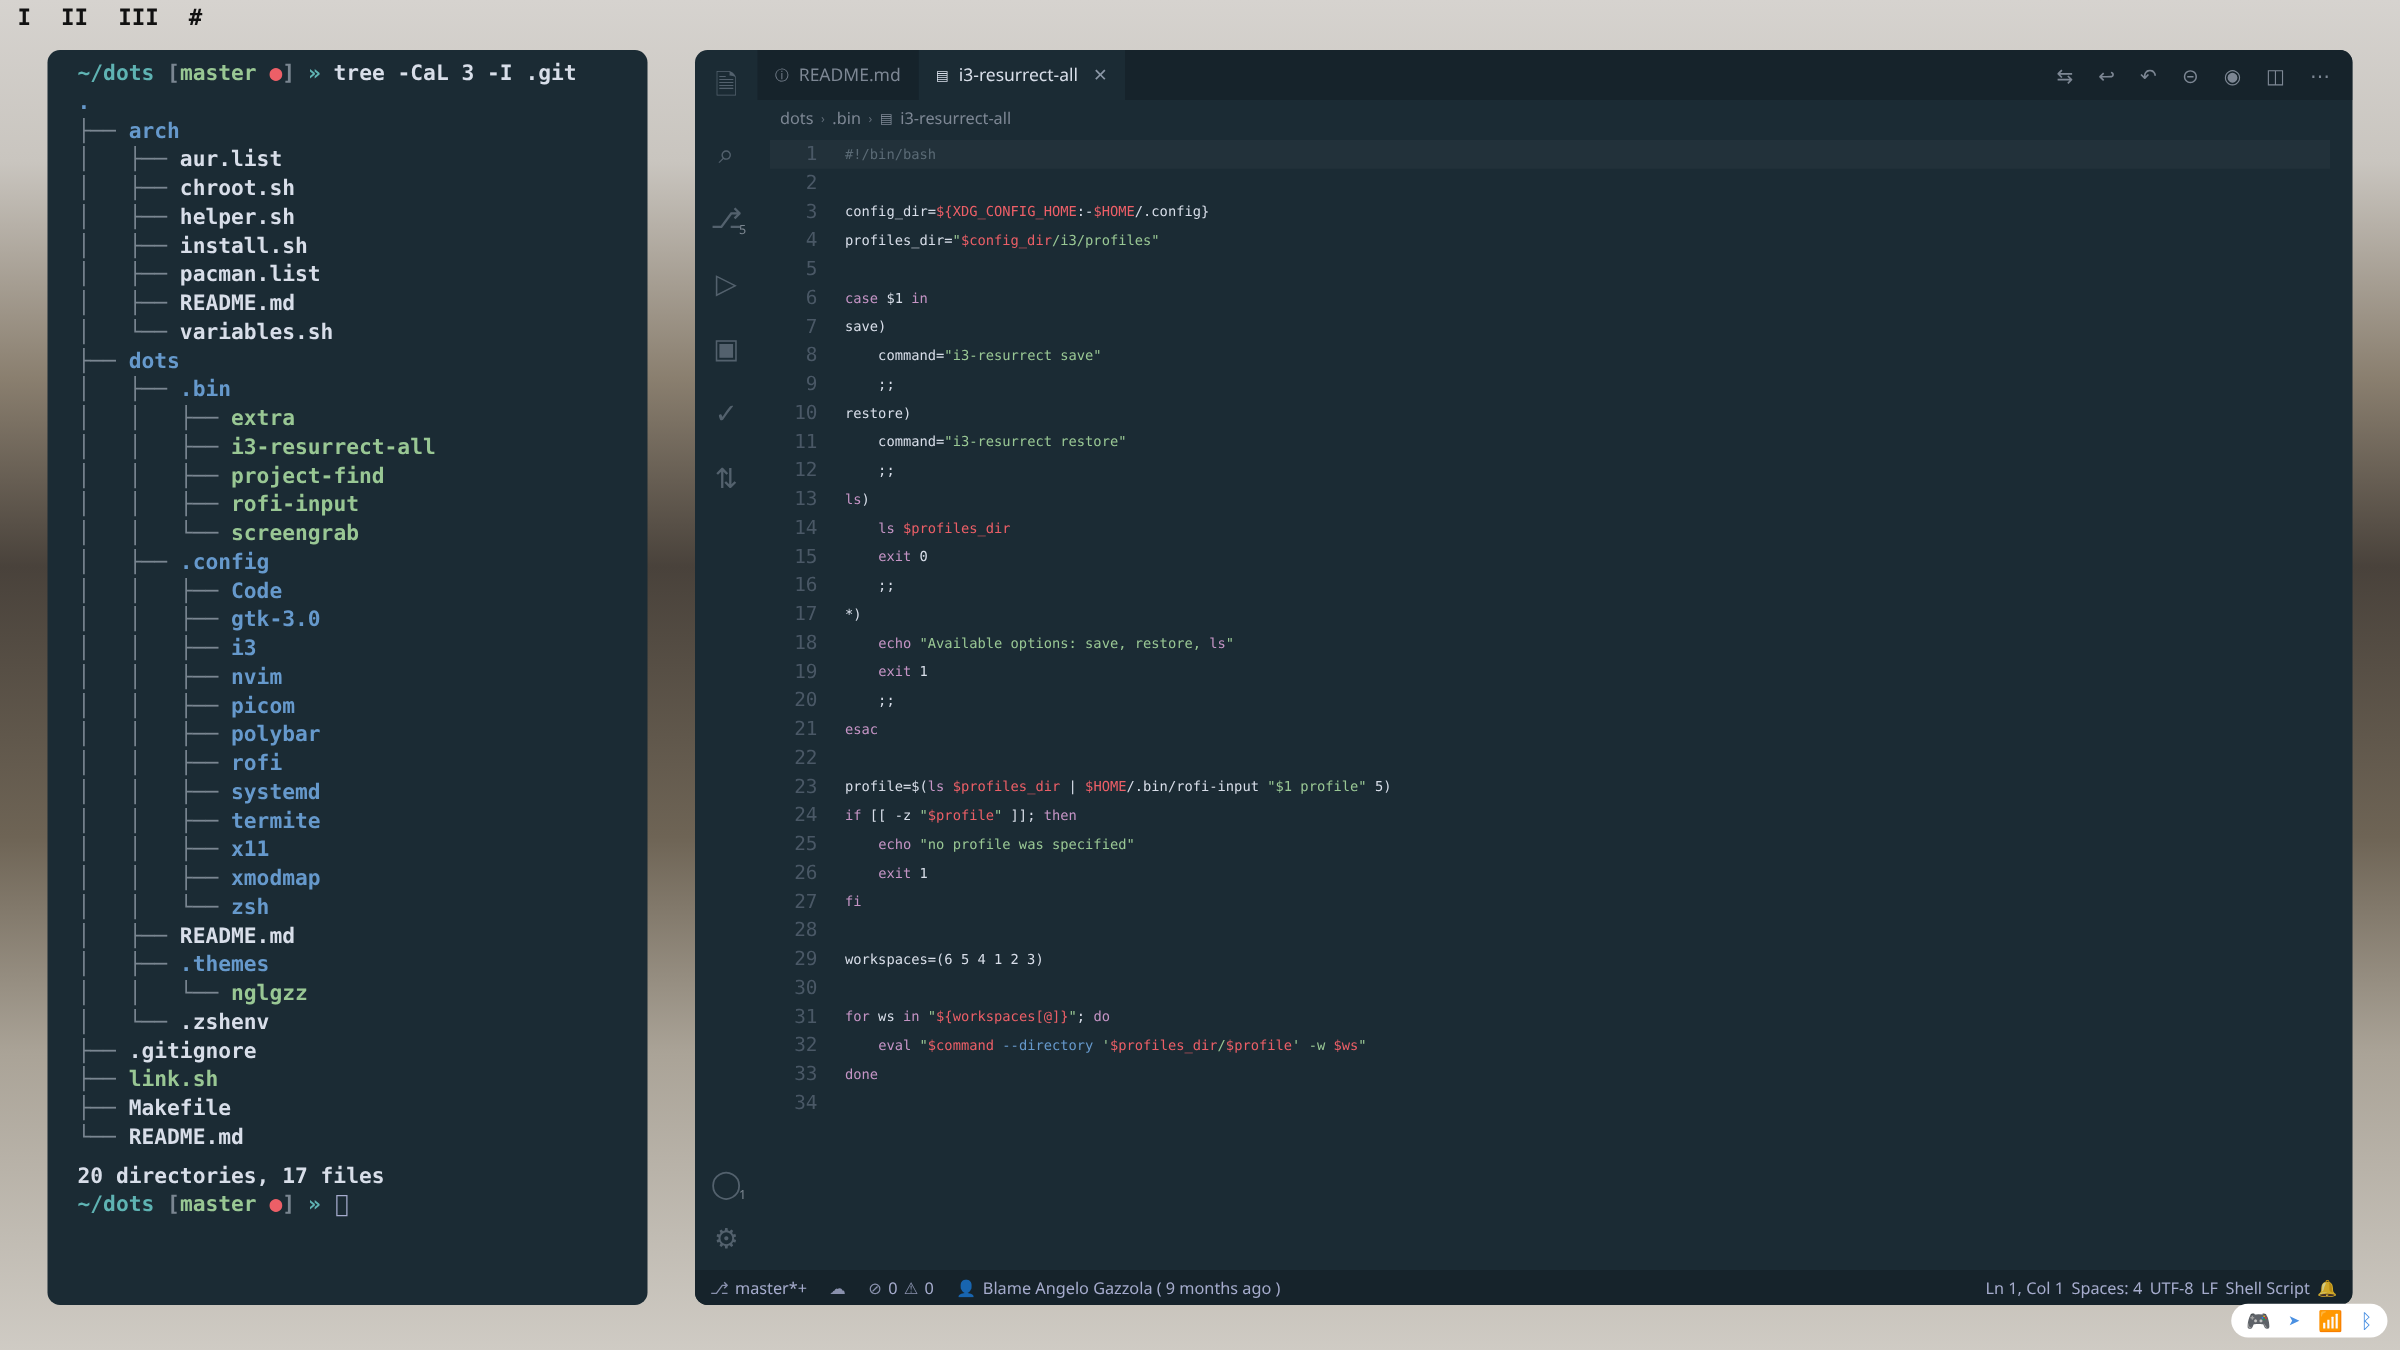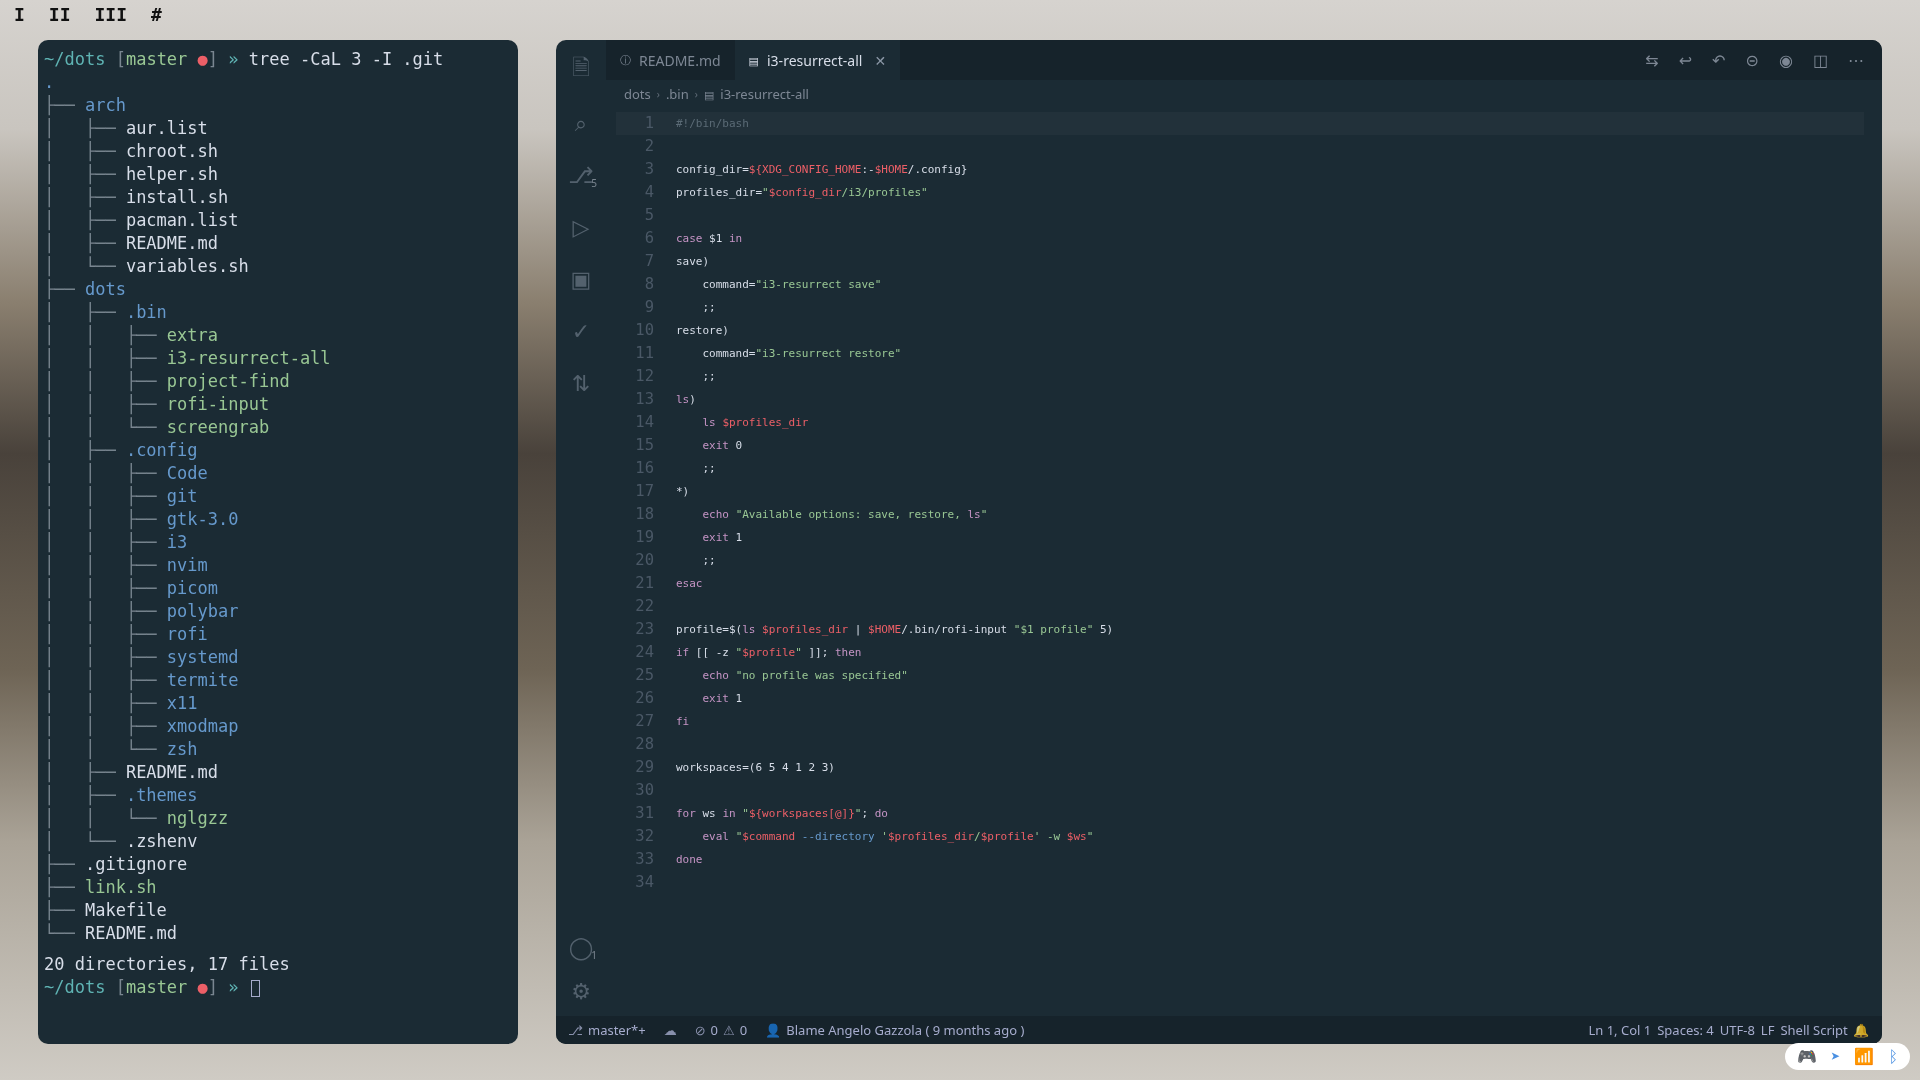--- a/index.html
+++ b/index.html
@@ -14,22 +14,22 @@
   display:flex; justify-content:space-between; align-items:center;
   padding:0 14px; font-family:monospace; font-weight:bold; font-size:18px; color:#111; }
 .topbar .ws { display:flex; gap:24px; }
 .topbar .right { display:flex; gap:26px; align-items:center; }
 .bar-chart { width:110px; height:14px; background:#444; position:relative; }
 .bar-chart::after { content:""; position:absolute; left:0; top:0; bottom:0; width:68%; background:#111; }
 .battery-icon { font-size:15px; }
 
 
 .terminal { position:absolute; left:38px; top:40px; width:480px; height:1004px;
-  background:#1b2b34; border-radius:10px; padding:8px 6px;
-  font-family:monospace; font-size:17px; line-height:23px; color:#d8dee9; overflow:hidden; }
+  background:#1b2b34; border-radius:10px; padding:8px 24px;
+  font-family:monospace; font-size:17px; line-height:23px; color:#d8dee9; overflow:hidden;font-weight:bold; }
 .tl { white-space:pre; }
 .green { color:#99c794; }
 .blue  { color:#6699cc; }
 .grey  { color:#7a8691; }
 .cyan  { color:#5fb3b3; }
 .white { color:#d8dee9; }
 .dot-red { color:#ec5f67; }
 
 
 .editor { position:absolute; left:556px; top:40px; right:38px; height:1004px;
@@ -108,21 +108,20 @@
       <div class="tl"><span class="grey">│   └── </span><span class="white">variables.sh</span></div>
       <div class="tl"><span class="grey">├── </span><span class="blue">dots</span></div>
       <div class="tl"><span class="grey">│   ├── </span><span class="blue">.bin</span></div>
       <div class="tl"><span class="grey">│   │   ├── </span><span class="green">extra</span></div>
       <div class="tl"><span class="grey">│   │   ├── </span><span class="green">i3-resurrect-all</span></div>
       <div class="tl"><span class="grey">│   │   ├── </span><span class="green">project-find</span></div>
       <div class="tl"><span class="grey">│   │   ├── </span><span class="green">rofi-input</span></div>
       <div class="tl"><span class="grey">│   │   └── </span><span class="green">screengrab</span></div>
       <div class="tl"><span class="grey">│   ├── </span><span class="blue">.config</span></div>
       <div class="tl"><span class="grey">│   │   ├── </span><span class="blue">Code</span></div>
-      <div class="tl"><span class="grey">│   │   ├── </span><span class="blue">git</span></div>
       <div class="tl"><span class="grey">│   │   ├── </span><span class="blue">gtk-3.0</span></div>
       <div class="tl"><span class="grey">│   │   ├── </span><span class="blue">i3</span></div>
       <div class="tl"><span class="grey">│   │   ├── </span><span class="blue">nvim</span></div>
       <div class="tl"><span class="grey">│   │   ├── </span><span class="blue">picom</span></div>
       <div class="tl"><span class="grey">│   │   ├── </span><span class="blue">polybar</span></div>
       <div class="tl"><span class="grey">│   │   ├── </span><span class="blue">rofi</span></div>
       <div class="tl"><span class="grey">│   │   ├── </span><span class="blue">systemd</span></div>
       <div class="tl"><span class="grey">│   │   ├── </span><span class="blue">termite</span></div>
       <div class="tl"><span class="grey">│   │   ├── </span><span class="blue">x11</span></div>
       <div class="tl"><span class="grey">│   │   ├── </span><span class="blue">xmodmap</span></div>

